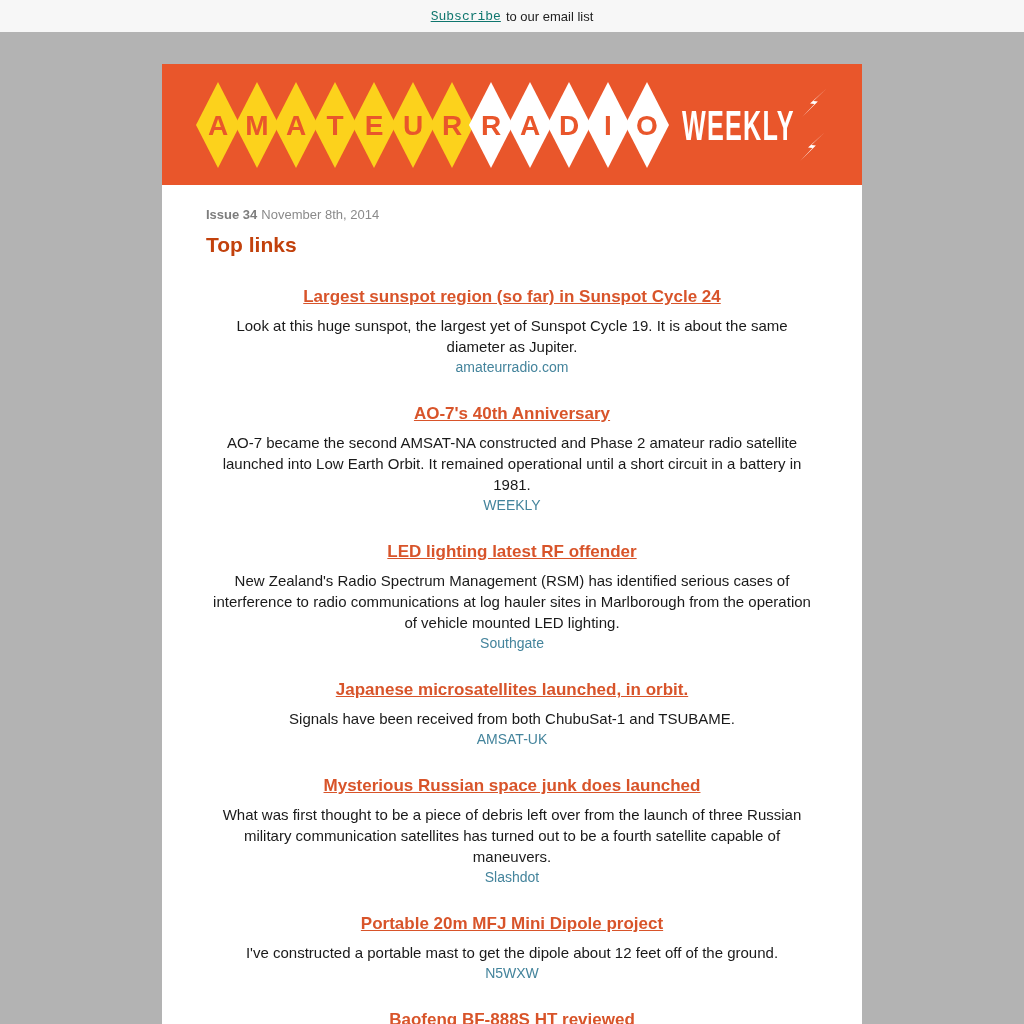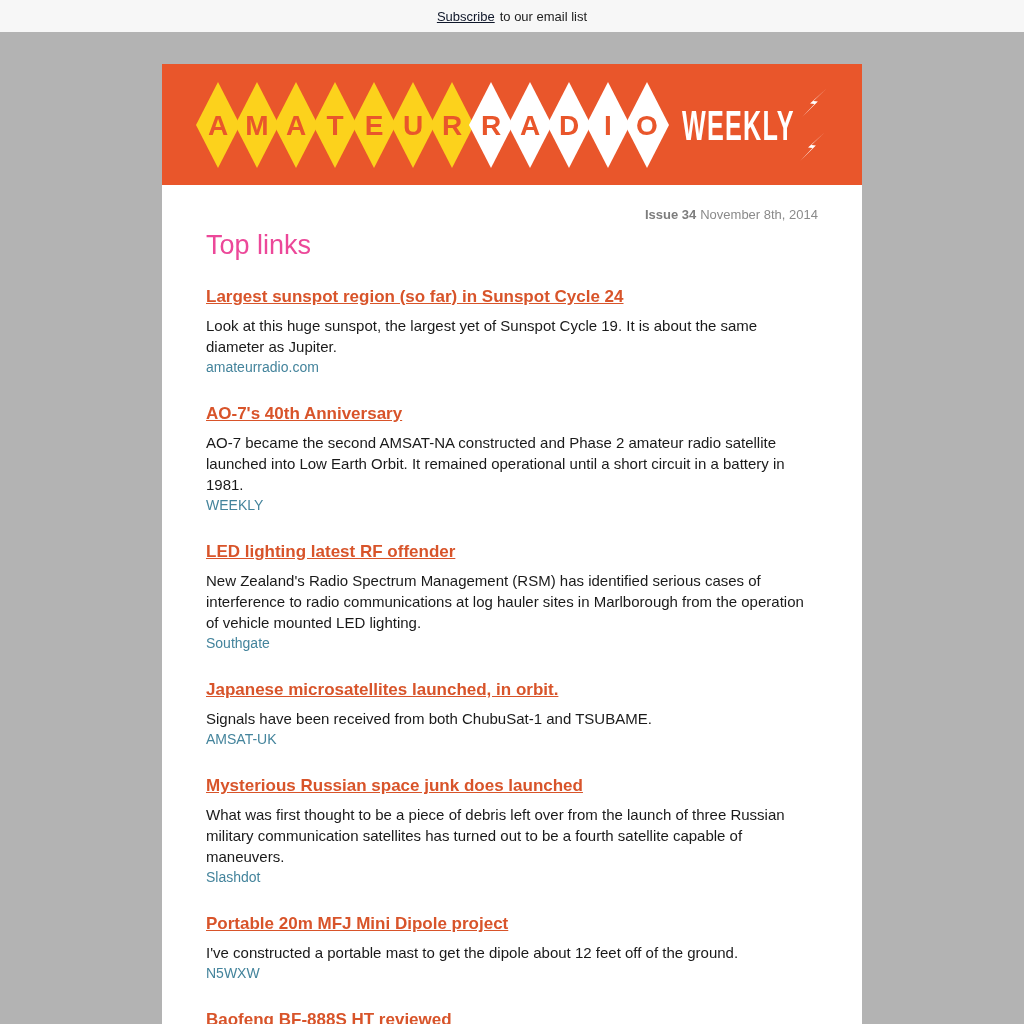--- a/index.html
+++ b/index.html
@@ -7,38 +7,38 @@
     width: 1024px; height: 1024px; overflow: hidden;
     background: #b3b3b3;
     font-family: "Liberation Sans", sans-serif;
   }
   .topbar {
     height: 32px; background: #f7f7f7;
     display: flex; align-items: center; justify-content: center;
     font-size: 13px; color: #222;
   }
   .topbar a {
-    color: #0f172a; text-decoration: underline; margin-right: 5px; cursor: pointer;
+    color: #0f766e; text-decoration: underline; margin-right: 5px; cursor: pointer; font-family: Liberation Mono, monospace;
   }
   .card {
     width: 700px; height: 960px; margin: 32px auto 0 auto;
     background: #ffffff;
   }
   .masthead { height: 121px; background: #e9562b; overflow: hidden; }
   .content { padding: 22px 44px 0 44px; }
   .issue-line {
-    text-align: right; font-size: 13px; color: #8a8a8a;
+    text-align: left; font-size: 13px; color: #8a8a8a;
     margin: 0 0 10px 0; line-height: 16px;
   }
   .issue-line .issue-label { font-weight: bold; color: #7d7d7d; margin-right: 4px; }
   .section-title {
-    color: #ec4899; font-size: 27px; font-weight: normal;
+    color: #c2410c; font-size: 21px; font-weight: bold;
     margin: 8px 0 28px 0; line-height: 24px;
   }
-  .article { margin-bottom: 24px; }
+  .article { margin-bottom: 24px; text-align: center; }
   .article h3 { margin: 0 0 6px 0; font-size: 17px; line-height: 24px; }
   .article h3 a {
     color: #d8542a; text-decoration: underline; font-weight: bold; cursor: pointer;
   }
   .article p {
     margin: 0; font-size: 15px; line-height: 21px; color: #1a1a1a;
   }
   .article .source {
     display: inline-block; font-size: 14px; line-height: 21px;
     color: #44849c; text-decoration: none; cursor: pointer;

